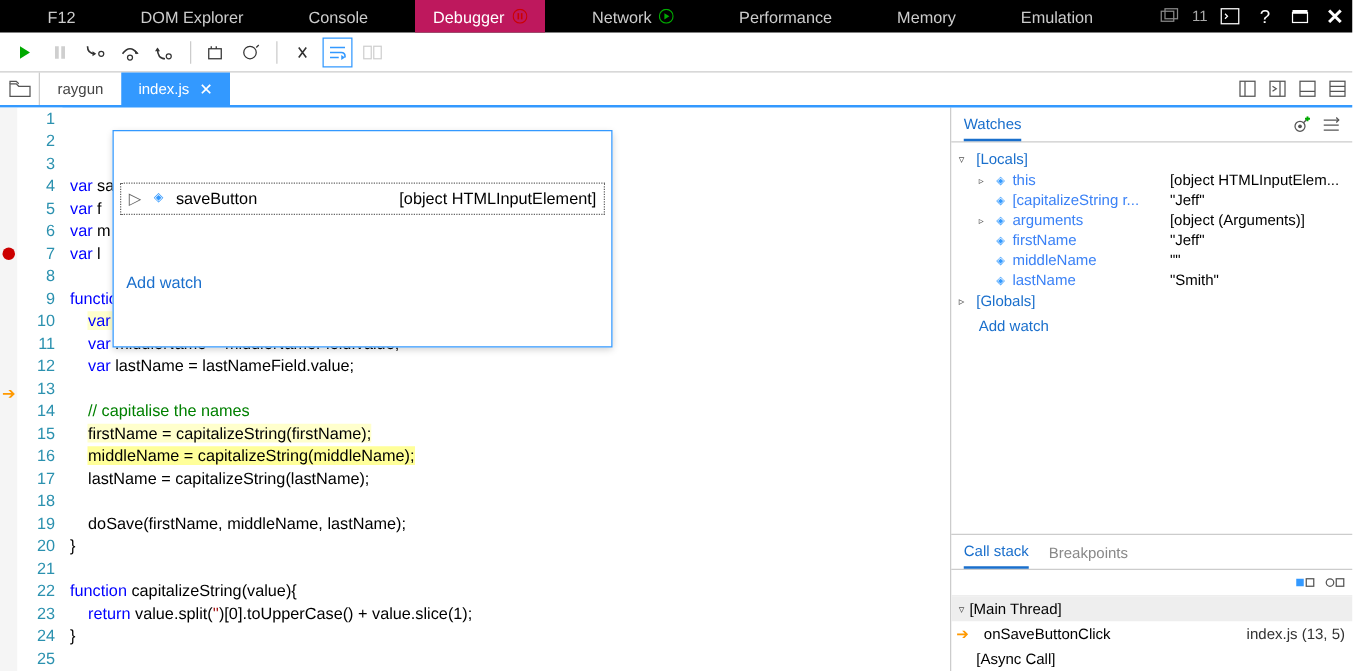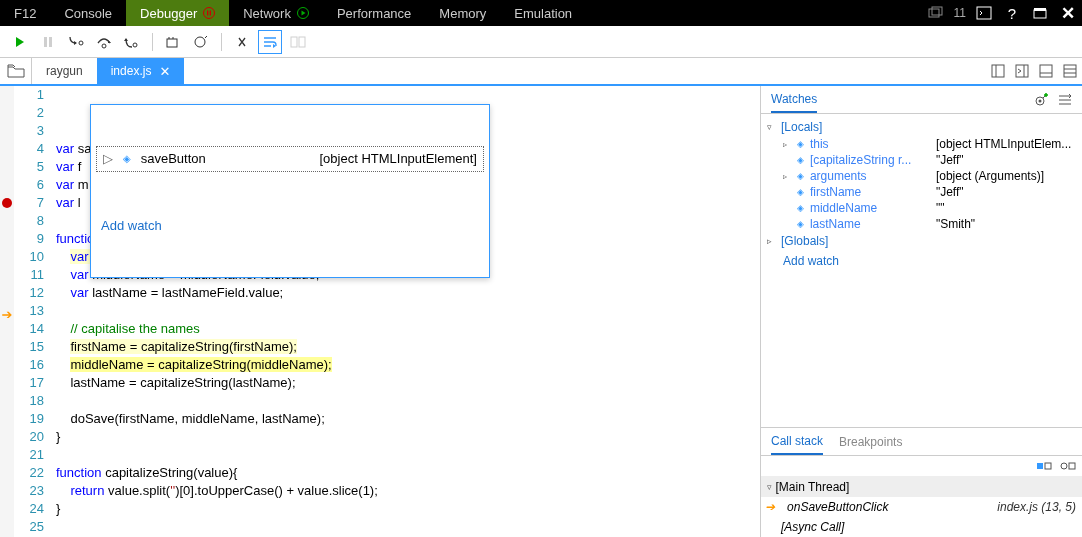--- a/index.html
+++ b/index.html
@@ -1,22 +1,22 @@
 <!DOCTYPE html>
 <html><head>
 <meta charset="utf-8">
 <style>
 * { margin: 0; padding: 0; box-sizing: border-box; font-family: "Segoe UI", Arial, sans-serif; }
 html, body { height: 100%; overflow: hidden; }
 body { display: flex; flex-direction: column; font-size: 12px; background: #fff; }
 
 
 .topbar { background: #000; color: #ccc; height: 26px; display: flex; align-items: stretch; }
-.topbar .tab { padding: 0 14px; display: flex; align-items: center; gap: 6px; cursor: pointer; color: #ccc; font-size: 13px; }
-.topbar .tab.active { background: #4d7c0f; color: #fff; }
+.topbar .tab { padding: 0 14px; display: flex; align-items: center; gap: 6px; cursor: pointer; color: #ccc; font-size: 13px; margin-left: 24px; }
+.topbar .tab.active { background: #be185d; color: #fff; }
 .topbar .tab .dot-pause { width: 12px; height: 12px; }
 .topbar .right { margin-left: auto; display: flex; align-items: center; }
 .topbar .right .icon-btn { width: 28px; display: flex; align-items: center; justify-content: center; color: #fff; cursor: pointer; height: 100%; }
 
 
 .toolbar { height: 32px; border-bottom: 1px solid #ccc; display: flex; align-items: center; padding: 0 8px; gap: 4px; }
 .toolbar .btn { width: 24px; height: 24px; display: flex; align-items: center; justify-content: center; cursor: pointer; }
 .toolbar .btn.disabled { opacity: .4; }
 .toolbar .sep { width:1px; height:18px; background:#ccc; margin:0 4px; }
 .toolbar .search { margin-left: auto; }
@@ -63,32 +63,33 @@
 .watches-body .tri { color:#555; font-size:9px; width:10px; display:inline-block; }
 .watches-body .row { display:flex; padding:1px 6px 1px 22px; gap:6px; align-items:center; }
 .watches-body .row .key { color:#3b82f6; flex:0 0 120px; overflow:hidden; text-overflow:ellipsis; white-space:nowrap; }
 .watches-body .row .val { color:#000; flex:1; overflow:hidden; text-overflow:ellipsis; white-space:nowrap; }
 .watches-body .tri-sm { color:#555; font-size:8px; width:8px; display:inline-block; }
 .watches-body .addw { color:#1a6fcc; padding:4px 22px; cursor:pointer; }
 .watches-body .cube { color:#3399ff; font-size:9px; }
 
 .callstack-body { flex:0 0 auto; }
 .callstack-body .cs-head { background:#eee; padding:3px 6px; display:flex; align-items:center; gap:4px; }
-.callstack-body .cs-row { display:flex; padding:3px 6px 3px 20px; gap:8px;font-style:italic; }
+.callstack-body .cs-row { display:flex; padding:3px 6px 3px 20px; gap:8px; }
 .callstack-body .cs-row.current::before { content:"➔"; color:#f90; margin-left:-16px; margin-right:4px; }
 .callstack-body .loc { margin-left:auto; color:#333; }
 .callstack-body .icons { padding:4px 6px; display:flex; gap:8px; justify-content:flex-end; border-bottom:1px solid #eee; }
 
 svg { display:block; }
 </style>
 </head>
 <body>
 
 <div class="topbar">
   <div class="tab">F12</div>
+  <div class="tab">DOM Explorer</div>
   <div class="tab">Console</div>
   <div class="tab active">
     <span>Debugger</span>
     <svg class="dot-pause" viewBox="0 0 12 12">
         <circle cx="6" cy="6" r="5.5" fill="none" stroke="#c00"></circle>
         <rect x="4" y="3.5" width="1.3" height="5" fill="#c00"></rect>
         <rect x="6.7" y="3.5" width="1.3" height="5" fill="#c00"></rect>
       </svg>
   </div>
   <div class="tab">

